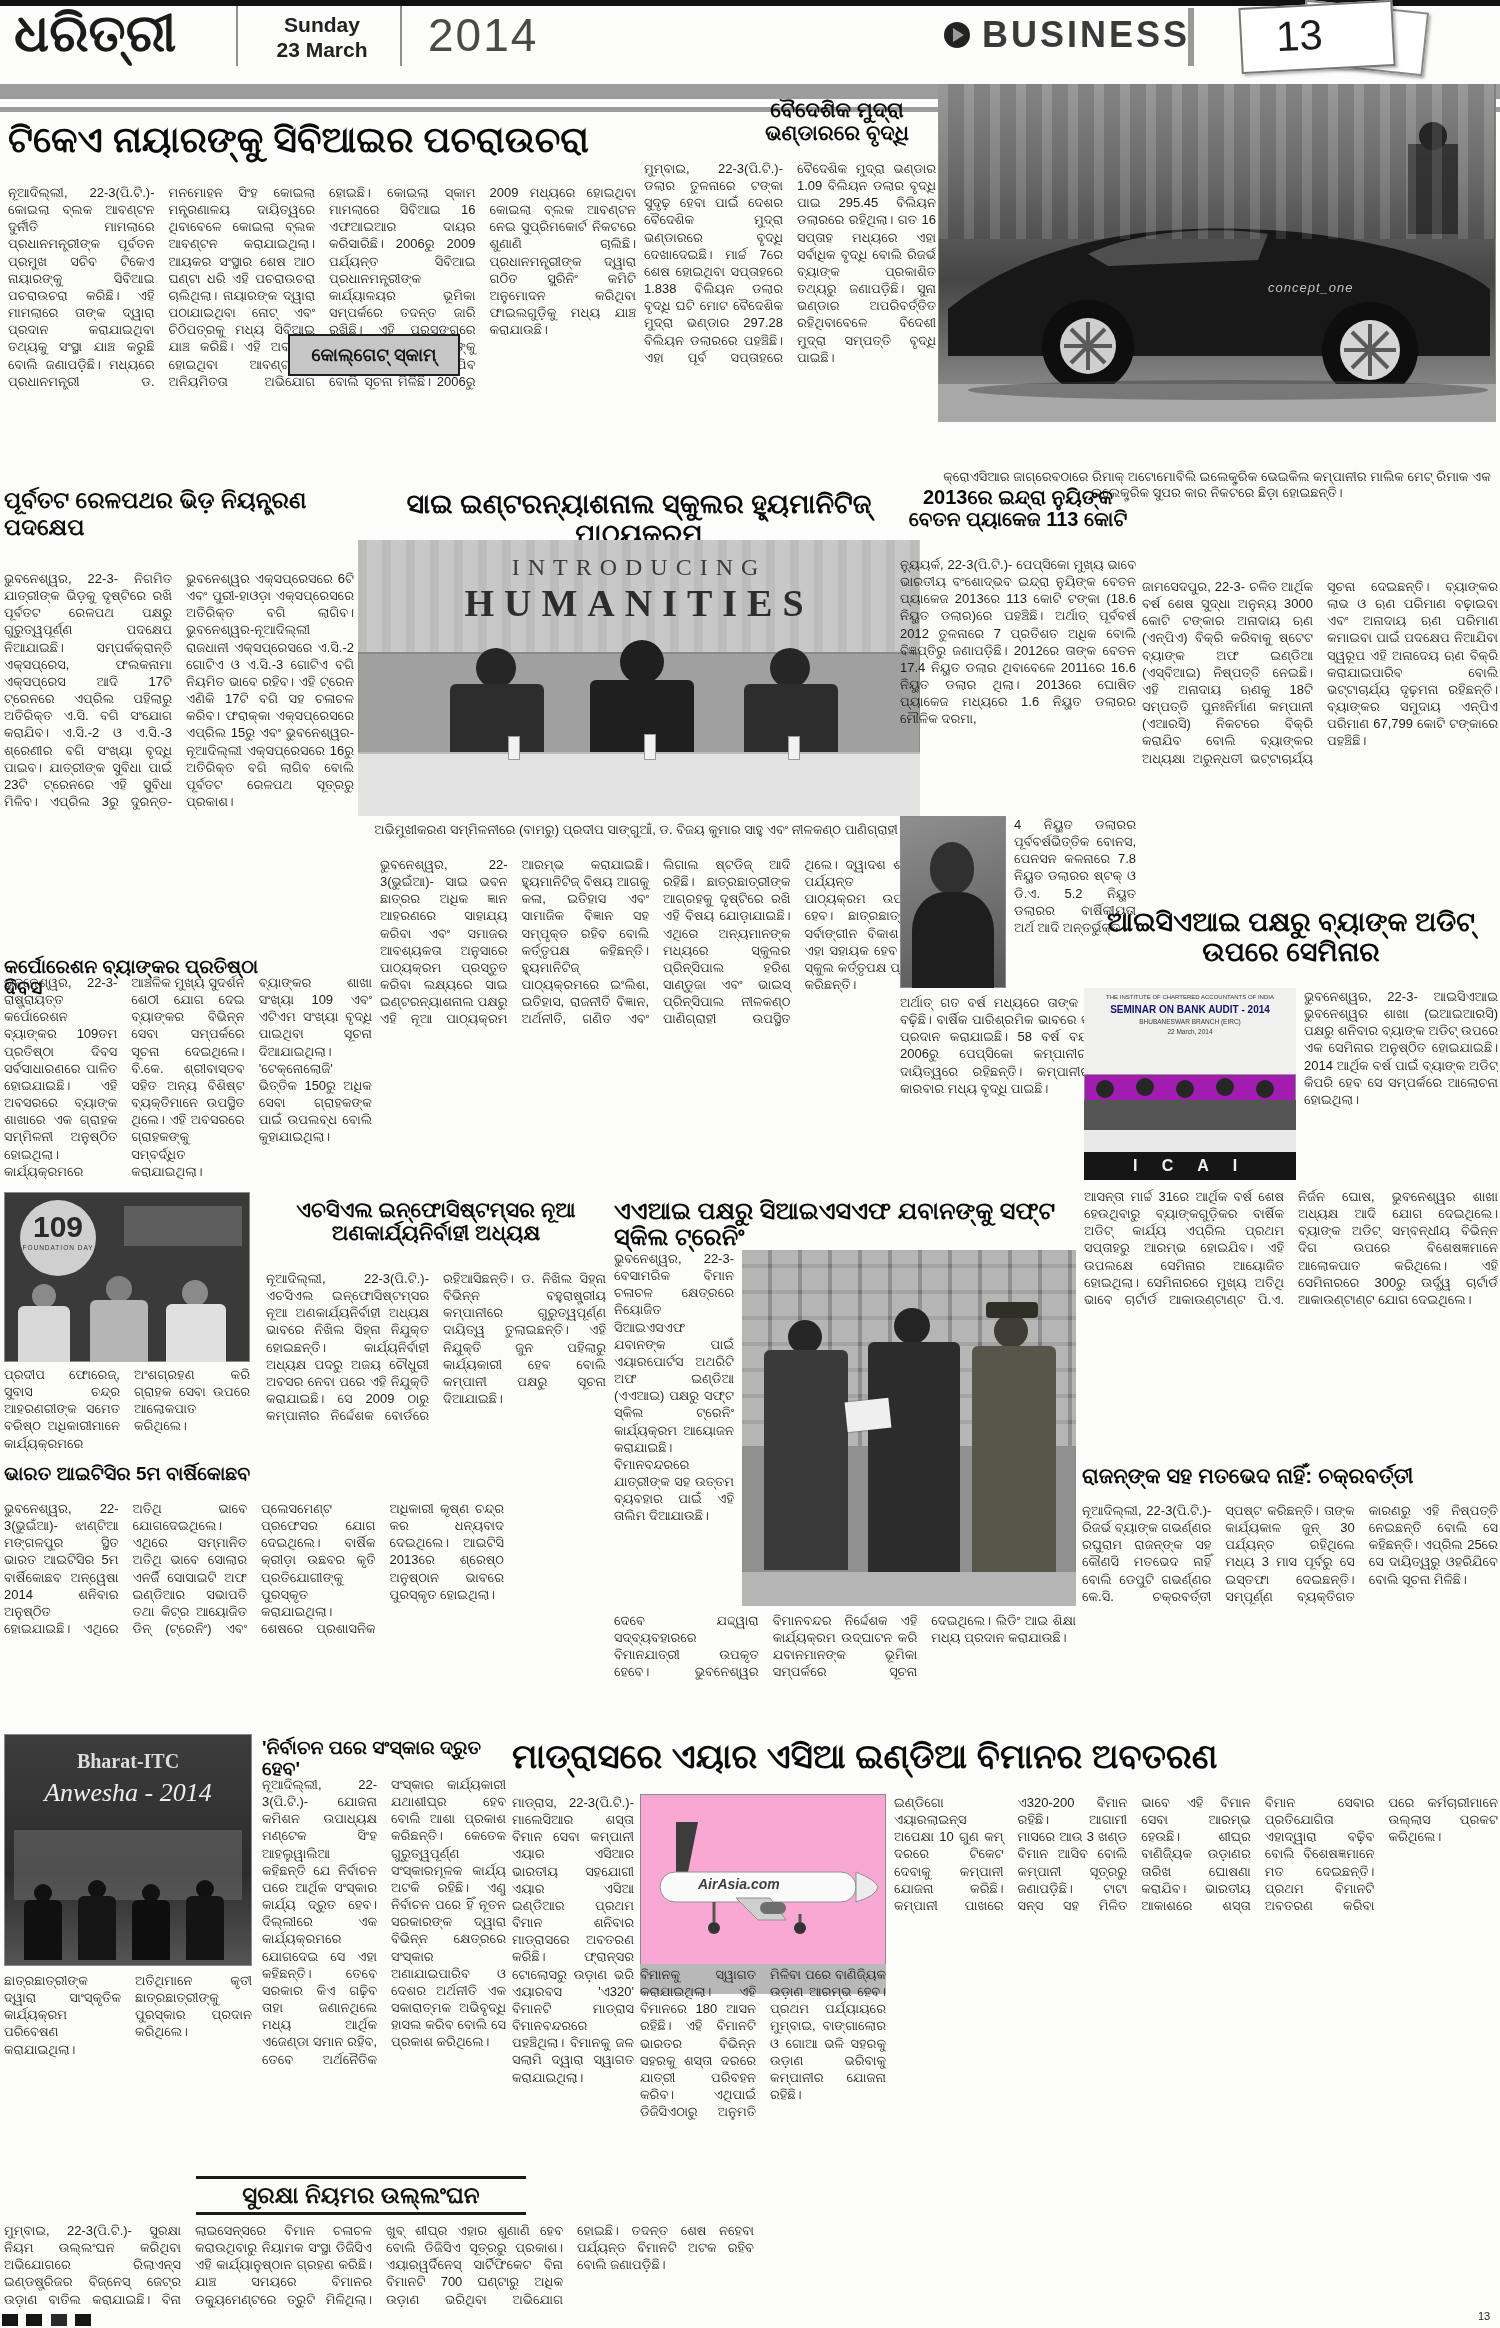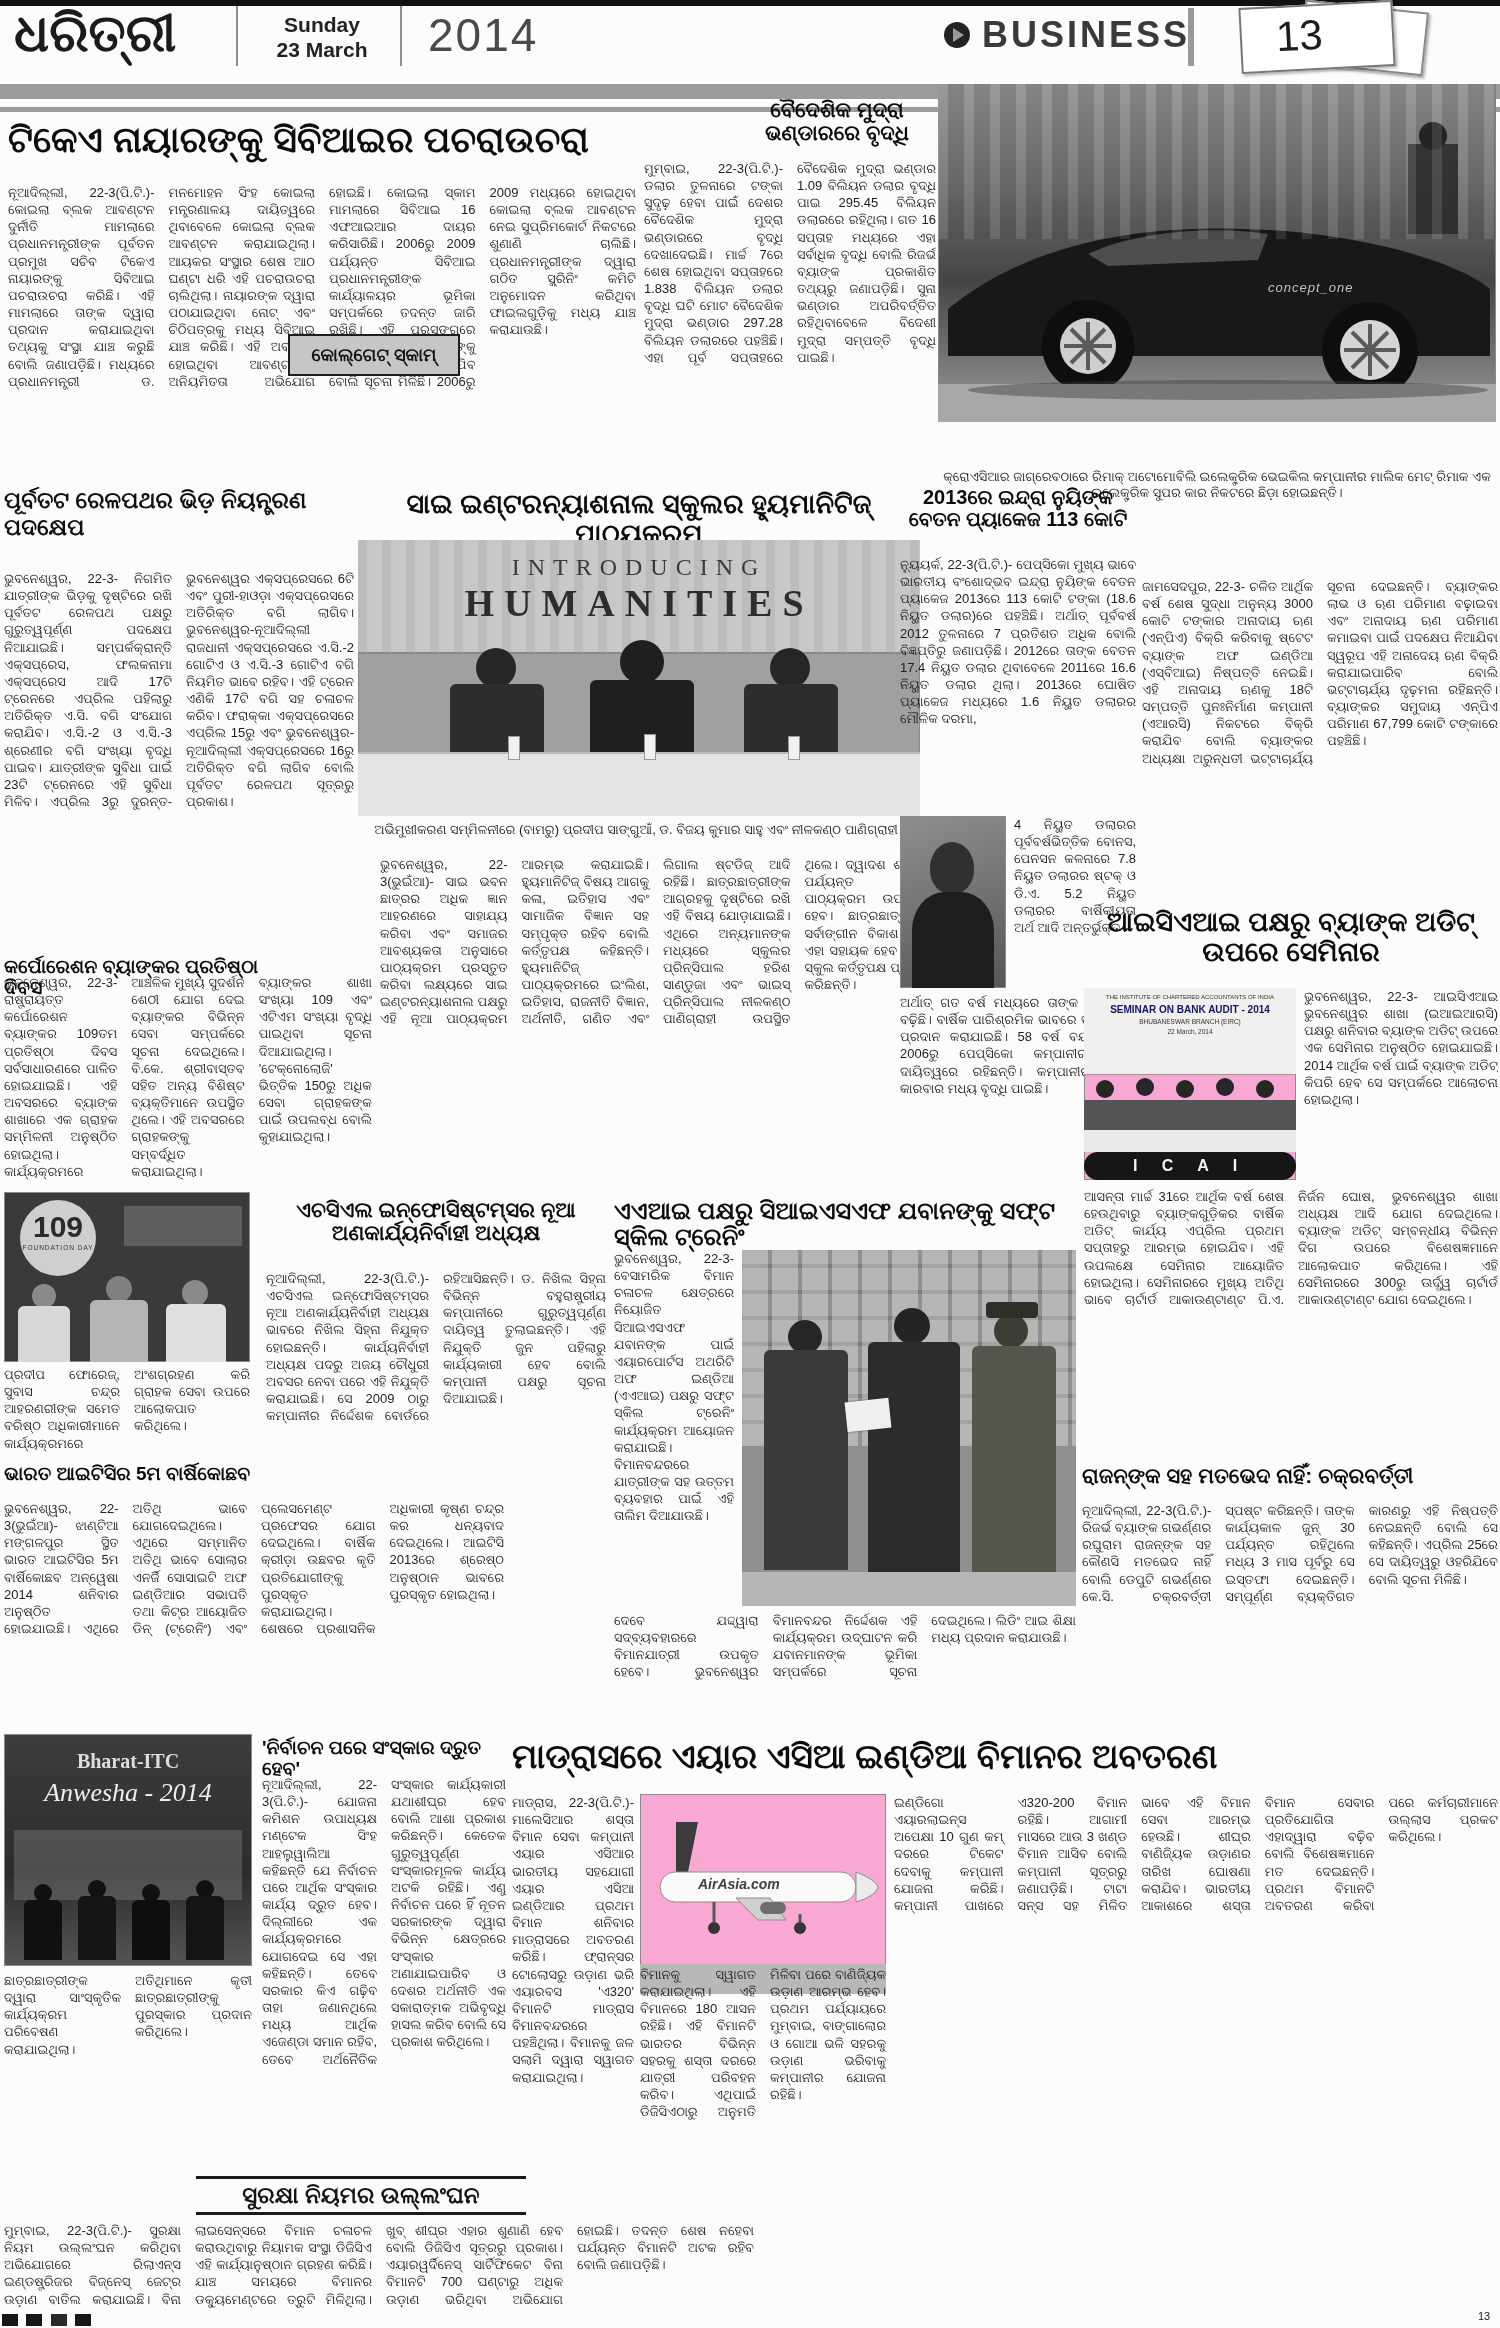--- a/index.html
+++ b/index.html
@@ -114,35 +114,35 @@
   <div class="photo" style="left:900px;top:816px;width:106px;height:172px;background:linear-gradient(160deg,#8f8f8f,#565656);">
     <div class="head" style="left:30px;top:26px;width:44px;height:52px;border-radius:50% 50% 46% 46%;background:#303030;"></div>
     <div class="sil" style="left:12px;top:76px;width:82px;height:96px;border-radius:40% 40% 0 0;background:#1e1e1e;"></div>
   </div>
   <div class="abs bt" style="left:1014px;top:816px;width:122px;height:172px;">4 ନିୟୁତ ଡଲାରର ପୂର୍ବବର୍ଷଭିତ୍ତିକ ବୋନସ, ପେନସନ କଳନାରେ 7.8 ନିୟୁତ ଡଲାରର ଷ୍ଟକ୍ ଓ ଡି.ଏ. 5.2 ନିୟୁତ ଡଲାରର ବାର୍ଷିକୀୟତା ଅର୍ଥ ଆଦି ଅନ୍ତର୍ଭୁକ୍ତ।</div>
   <div class="abs bt" style="left:900px;top:994px;width:236px;height:194px;">ଅର୍ଥାତ୍ ଗତ ବର୍ଷ ମଧ୍ୟରେ ତାଙ୍କ ଆୟ ଖୁବ୍ ବଢ଼ିଛି। ବାର୍ଷିକ ପାରିଶ୍ରମିକ ଭାବରେ ତାଙ୍କୁ ଏହା ପ୍ରଦାନ କରାଯାଇଛି। 58 ବର୍ଷ ବୟସର ନୁୟି 2006ରୁ ପେପ୍ସିକୋ କମ୍ପାନୀର ସିଇଓ ଦାୟିତ୍ୱରେ ରହିଛନ୍ତି। କମ୍ପାନୀର ବାର୍ଷିକ କାରବାର ମଧ୍ୟ ବୃଦ୍ଧି ପାଇଛି।</div>
 
   <div class="abs bt c2" style="left:1142px;top:578px;width:356px;height:326px;">ଜାମସେଦପୁର, 22-3- ଚଳିତ ଆର୍ଥିକ ବର୍ଷ ଶେଷ ସୁଦ୍ଧା ଅନୁନ୍ୟ 3000 କୋଟି ଟଙ୍କାର ଅନାଦାୟ ଋଣ (ଏନ୍‌ପିଏ) ବିକ୍ରି କରିବାକୁ ଷ୍ଟେଟ ବ୍ୟାଙ୍କ ଅଫ ଇଣ୍ଡିଆ (ଏସ୍‌ବିଆଇ) ନିଷ୍ପତ୍ତି ନେଇଛି। ଏହି ଅନାଦାୟ ଋଣକୁ 18ଟି ସମ୍ପତ୍ତି ପୁନଃନିର୍ମାଣ କମ୍ପାନୀ (ଏଆରସି) ନିକଟରେ ବିକ୍ରି କରାଯିବ ବୋଲି ବ୍ୟାଙ୍କର ଅଧ୍ୟକ୍ଷା ଅରୁନ୍ଧତୀ ଭଟ୍ଟାଚାର୍ଯ୍ୟ ସୂଚନା ଦେଇଛନ୍ତି। ବ୍ୟାଙ୍କର ଲାଭ ଓ ଋଣ ପରିମାଣ ବଢ଼ାଇବା ଏବଂ ଅନାଦାୟ ଋଣ ପରିମାଣ କମାଇବା ପାଇଁ ପଦକ୍ଷେପ ନିଆଯିବା ସ୍ୱରୂପ ଏହି ଅନାଦେୟ ଋଣ ବିକ୍ରି କରାଯାଇପାରିବ ବୋଲି ଭଟ୍ଟାଚାର୍ଯ୍ୟ ଦୃଢ଼ମନା ରହିଛନ୍ତି। ବ୍ୟାଙ୍କର ସମୁଦାୟ ଏନ୍‌ପିଏ ପରିମାଣ 67,799 କୋଟି ଟଙ୍କାରେ ପହଞ୍ଚିଛି।</div>
 
   <div class="abs hl center" style="left:1082px;top:908px;width:418px;font-size:27px;">ଆଇସିଏଆଇ ପକ୍ଷରୁ ବ୍ୟାଙ୍କ ଅଡିଟ୍ ଉପରେ ସେମିନାର</div>
-  <div class="photo" style="left:1084px;top:988px;width:212px;height:192px;background:#f9a8d4;">
+  <div class="photo" style="left:1084px;top:988px;width:212px;height:192px;background:#a21caf;">
     <div style="position:absolute;left:0;top:0;width:100%;height:86px;background:#f0f0ee;border-bottom:1px solid #999;text-align:center;">
       <div style="font-size:6px;color:#333;margin-top:6px;">THE INSTITUTE OF CHARTERED ACCOUNTANTS OF INDIA</div>
       <div style="font-size:10px;font-weight:bold;color:#14146a;margin-top:4px;">SEMINAR ON BANK AUDIT - 2014</div>
       <div style="font-size:6.5px;color:#333;margin-top:3px;">BHUBANESWAR BRANCH (EIRC)</div>
       <div style="font-size:6.5px;color:#333;margin-top:3px;">22 March, 2014</div>
     </div>
     <div class="head" style="left:12px;top:92px;width:18px;height:18px;"></div>
     <div class="head" style="left:52px;top:90px;width:18px;height:18px;"></div>
     <div class="head" style="left:92px;top:92px;width:18px;height:18px;"></div>
     <div class="head" style="left:132px;top:90px;width:18px;height:18px;"></div>
     <div class="head" style="left:172px;top:92px;width:18px;height:18px;"></div>
     <div style="position:absolute;left:0;top:112px;width:100%;height:30px;background:#555;"></div>
     <div style="position:absolute;left:0;top:142px;width:100%;height:22px;background:#e9e9e9;"></div>
-    <div style="position:absolute;left:0;top:164px;width:100%;height:28px;background:#161616;color:#f2f2f2;text-align:center;font-size:16px;letter-spacing:10px;line-height:28px;font-weight:bold;border-radius:14px;">I C A I</div>
+    <div style="position:absolute;left:0;top:164px;width:100%;height:28px;background:#161616;color:#f2f2f2;text-align:center;font-size:16px;letter-spacing:10px;line-height:28px;font-weight:bold;">I C A I</div>
   </div>
   <div class="abs bt" style="left:1304px;top:988px;width:194px;height:192px;">ଭୁବନେଶ୍ୱର, 22-3- ଆଇସିଏଆଇ ଭୁବନେଶ୍ୱର ଶାଖା (ଇଆଇଆରସି) ପକ୍ଷରୁ ଶନିବାର ବ୍ୟାଙ୍କ ଅଡିଟ୍ ଉପରେ ଏକ ସେମିନାର ଅନୁଷ୍ଠିତ ହୋଇଯାଇଛି। 2014 ଆର୍ଥିକ ବର୍ଷ ପାଇଁ ବ୍ୟାଙ୍କ ଅଡିଟ୍ କିପରି ହେବ ସେ ସମ୍ପର୍କରେ ଆଲୋଚନା ହୋଇଥିଲା।</div>
   <div class="abs bt c2" style="left:1084px;top:1188px;width:414px;height:272px;">ଆସନ୍ତା ମାର୍ଚ୍ଚ 31ରେ ଆର୍ଥିକ ବର୍ଷ ଶେଷ ହେଉଥିବାରୁ ବ୍ୟାଙ୍କଗୁଡ଼ିକର ବାର୍ଷିକ ଅଡିଟ୍ କାର୍ଯ୍ୟ ଏପ୍ରିଲ ପ୍ରଥମ ସପ୍ତାହରୁ ଆରମ୍ଭ ହୋଇଯିବ। ଏହି ଉପଲକ୍ଷେ ସେମିନାର ଆୟୋଜିତ ହୋଇଥିଲା। ସେମିନାରରେ ମୁଖ୍ୟ ଅତିଥି ଭାବେ ଚାର୍ଟାର୍ଡ ଆକାଉଣ୍ଟାଣ୍ଟ ପି.ଏ. ନିର୍ଜନ ଘୋଷ, ଭୁବନେଶ୍ୱର ଶାଖା ଅଧ୍ୟକ୍ଷ ଆଦି ଯୋଗ ଦେଇଥିଲେ। ବ୍ୟାଙ୍କ ଅଡିଟ୍ ସମ୍ବନ୍ଧୀୟ ବିଭିନ୍ନ ଦିଗ ଉପରେ ବିଶେଷଜ୍ଞମାନେ ଆଲୋକପାତ କରିଥିଲେ। ଏହି ସେମିନାରରେ 300ରୁ ଊର୍ଦ୍ଧ୍ୱ ଚାର୍ଟାର୍ଡ ଆକାଉଣ୍ଟାଣ୍ଟ ଯୋଗ ଦେଇଥିଲେ।</div>
 
   <div class="abs hl" style="left:4px;top:957px;width:260px;font-size:19px;">କର୍ପୋରେଶନ ବ୍ୟାଙ୍କର ପ୍ରତିଷ୍ଠା ଦିବସ</div>
   <div class="abs bt c3" style="left:4px;top:974px;width:368px;height:214px;">ଭୁବନେଶ୍ୱର, 22-3- ରାଷ୍ଟ୍ରାୟତ୍ତ କର୍ପୋରେଶନ ବ୍ୟାଙ୍କର 109ତମ ପ୍ରତିଷ୍ଠା ଦିବସ ସର୍ବସାଧାରଣରେ ପାଳିତ ହୋଇଯାଇଛି। ଏହି ଅବସରରେ ବ୍ୟାଙ୍କ ଶାଖାରେ ଏକ ଗ୍ରାହକ ସମ୍ମିଳନୀ ଅନୁଷ୍ଠିତ ହୋଇଥିଲା। କାର୍ଯ୍ୟକ୍ରମରେ ଆଞ୍ଚଳିକ ମୁଖ୍ୟ ସୁଦର୍ଶନ ଶେଠୀ ଯୋଗ ଦେଇ ବ୍ୟାଙ୍କର ବିଭିନ୍ନ ସେବା ସମ୍ପର୍କରେ ସୂଚନା ଦେଇଥିଲେ। ବି.କେ. ଶ୍ରୀବାସ୍ତବ ସହିତ ଅନ୍ୟ ବିଶିଷ୍ଟ ବ୍ୟକ୍ତିମାନେ ଉପସ୍ଥିତ ଥିଲେ। ଏହି ଅବସରରେ ଗ୍ରାହକଙ୍କୁ ସମ୍ବର୍ଦ୍ଧିତ କରାଯାଇଥିଲା। ବ୍ୟାଙ୍କର ଶାଖା ସଂଖ୍ୟା 109 ଏବଂ ଏଟିଏମ ସଂଖ୍ୟା ବୃଦ୍ଧି ପାଇଥିବା ସୂଚନା ଦିଆଯାଇଥିଲା। 'ଟେକ୍ନୋଲୋଜି' ଭିତ୍ତିକ 150ରୁ ଅଧିକ ସେବା ଗ୍ରାହକଙ୍କ ପାଇଁ ଉପଲବ୍ଧ ବୋଲି କୁହାଯାଇଥିଲା।</div>
   <div class="photo" style="left:4px;top:1192px;width:246px;height:170px;background:#3a3a3a;">
     <div style="position:absolute;left:16px;top:8px;width:76px;height:76px;border-radius:50%;background:#cfcfcf;text-align:center;">
       <div style="font-size:30px;font-weight:bold;color:#2a2a2a;margin-top:10px;">109</div>
       <div style="font-size:6.5px;color:#333;letter-spacing:1px;">FOUNDATION DAY</div>

